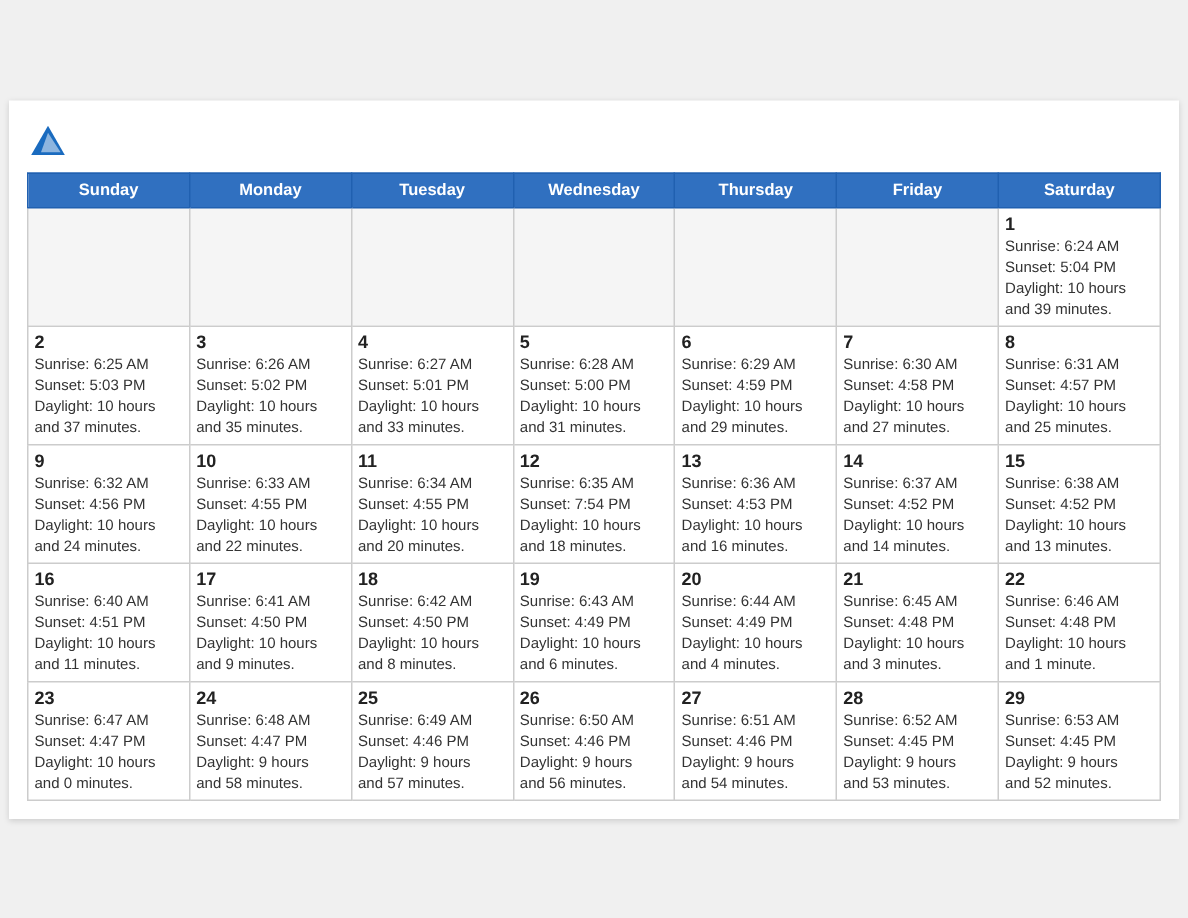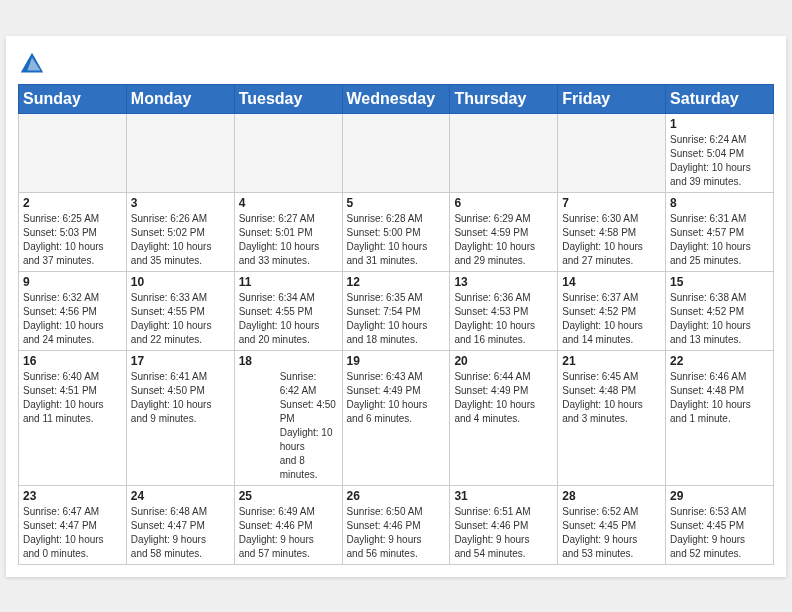--- a/index.html
+++ b/index.html
@@ -59,24 +59,24 @@
       color: #444;
     }
     .cal-table {
       width: 100%;
       border-collapse: collapse;
       table-layout: fixed;
     }
     .cal-table thead tr th {
       background: #3070c0;
       color: white;
-      font-size: 16px;
+      font-size: 11px;
       font-weight: bold;
       padding: 5px 4px;
-      text-align: left;
+      text-align: center;
       border: 1px solid #2060b0;
     }
     .cal-table tbody tr td {
       border: 1px solid #ccc;
       vertical-align: top;
       padding: 3px 4px;
       font-size: 9.5px;
       color: #333;
       height: 72px;
       width: 111px;
@@ -262,21 +262,21 @@
           </td>
           <td>
             <span class="day-number">17</span>
             <div class="day-info" style="white-space: pre-line;">Sunrise: 6:41 AM
 Sunset: 4:50 PM
 Daylight: 10 hours
 and 9 minutes.</div>
           </td>
           <td>
             <span class="day-number">18</span>
-            <div class="day-info" style="white-space: pre-line; margin-left: 41px;">Sunrise: 6:42 AM
+            <div class="day-info" style="white-space: pre-line;">Sunrise: 6:42 AM
 Sunset: 4:50 PM
 Daylight: 10 hours
 and 8 minutes.</div>
           </td>
           <td>
             <span class="day-number">19</span>
             <div class="day-info" style="white-space: pre-line;">Sunrise: 6:43 AM
 Sunset: 4:49 PM
 Daylight: 10 hours
 and 6 minutes.</div>
@@ -326,21 +326,21 @@
 and 57 minutes.</div>
           </td>
           <td>
             <span class="day-number">26</span>
             <div class="day-info" style="white-space: pre-line;">Sunrise: 6:50 AM
 Sunset: 4:46 PM
 Daylight: 9 hours
 and 56 minutes.</div>
           </td>
           <td>
-            <span class="day-number">31</span>
+            <span class="day-number">27</span>
             <div class="day-info" style="white-space: pre-line;">Sunrise: 6:51 AM
 Sunset: 4:46 PM
 Daylight: 9 hours
 and 54 minutes.</div>
           </td>
           <td>
             <span class="day-number">28</span>
             <div class="day-info" style="white-space: pre-line;">Sunrise: 6:52 AM
 Sunset: 4:45 PM
 Daylight: 9 hours

